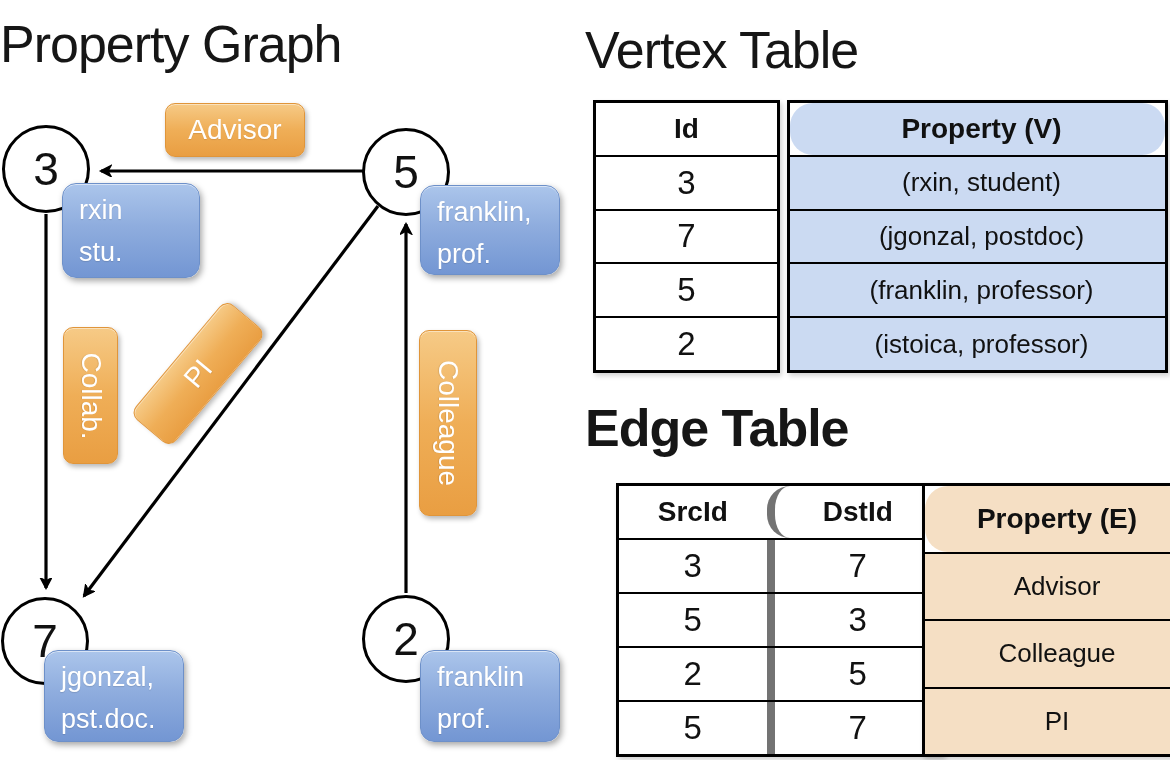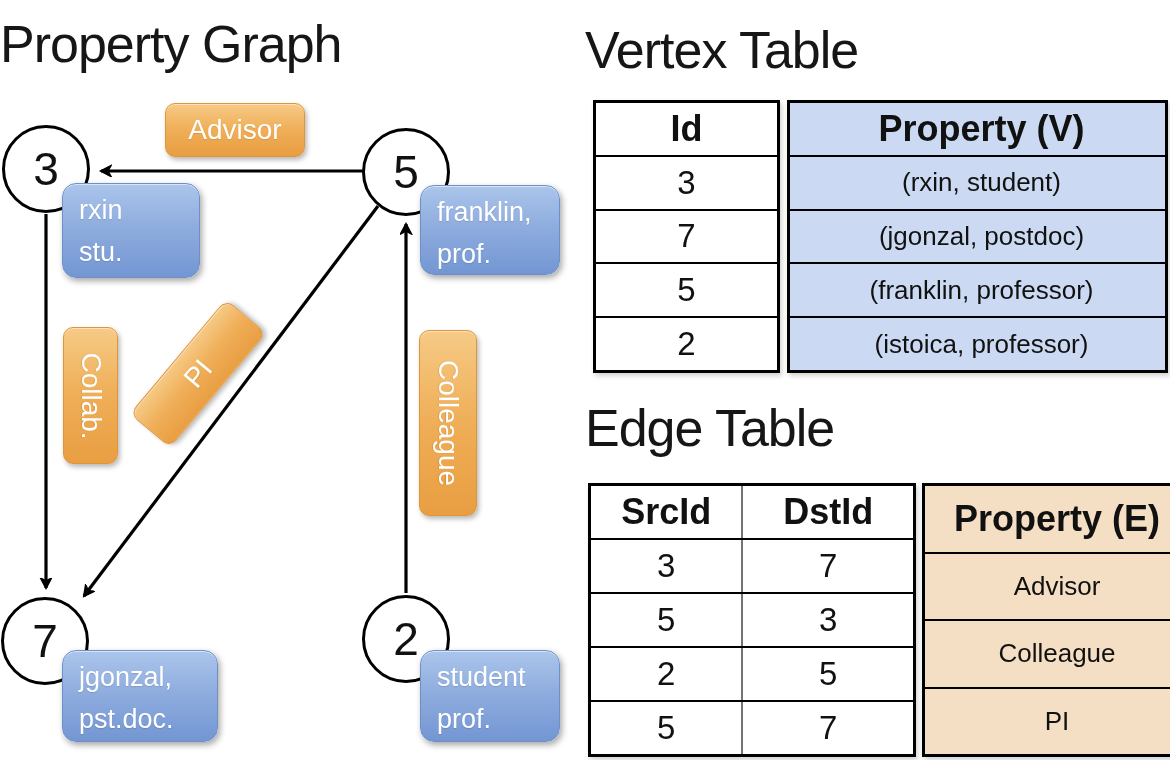--- a/index.html
+++ b/index.html
@@ -42,26 +42,26 @@
     position:absolute; box-sizing:border-box; border:3px solid #000;
     background:#fff; display:flex; flex-direction:column;
     box-shadow:2px 3px 5px rgba(0,0,0,0.18);
   }
   .trow { flex:1; display:flex; align-items:stretch; border-top:2px solid #000; }
   .trow:first-child { border-top:none; }
   .tcell {
     display:flex; align-items:center; justify-content:center;
     font-size:33px; color:#111; font-weight:300; white-space:nowrap;
   }
-  .tcell.head { font-size:36px; font-weight:700; }
+  .tcell.head { font-size:28px; font-weight:700;border-radius:23px; }
   .tcell.prop { font-size:26px; }
   .blue-fill  { background:#cbdaf2;padding-left:8px; }
   .tan-fill   { background:#f5dfc4; }
   .c-src { width:47%; }
-  .c-dst { width:53%; border-left:2px solid #737373; }
+  .c-dst { width:53%; border-left:8px solid #737373; }
   .full { width:100%; }
 </style>
 </head>
 <body>
 
 <div id="canvas">
 
   <div class="title" style="left:0; top:14px; width:585px;">Property Graph</div>
 
   <svg id="edge-svg" width="585" height="760" viewBox="0 0 585 760">
@@ -90,26 +90,26 @@
   </div>
 
   <div class="vbox" style="left:62px; top:183px; width:138px; height:95px;">
     <div>rxin</div>
     <div>stu.</div>
   </div>
   <div class="vbox" style="left:420px; top:185px; width:140px; height:90px;">
     <div>franklin,</div>
     <div>prof.</div>
   </div>
-  <div class="vbox" style="left:62px; top:650px; width:156px; height:92px;">
+  <div class="vbox" style="left:44px; top:650px; width:140px; height:92px;">
     <div>jgonzal,</div>
     <div>pst.doc.</div>
   </div>
   <div class="vbox" style="left:420px; top:650px; width:140px; height:92px;">
-    <div>student</div>
+    <div>franklin</div>
     <div>prof.</div>
   </div>
 
   <div class="ebox" style="left:165px; top:103px; width:140px; height:54px;">
     <span>Advisor</span>
   </div>
   <div class="ebox" style="left:63px; top:327px; width:55px; height:137px;">
     <span class="vert">Collab.</span>
   </div>
   <div class="ebox tilted" style="left:123px; top:347px; width:150px; height:53px;">
@@ -150,23 +150,23 @@
       <div class="tcell prop full blue-fill">(jgonzal, postdoc)</div>
     </div>
     <div class="trow">
       <div class="tcell prop full blue-fill">(franklin, professor)</div>
     </div>
     <div class="trow">
       <div class="tcell prop full blue-fill">(istoica, professor)</div>
     </div>
   </div>
 
-  <div class="title" style="left:585px; top:398px; width:585px;">Edge Table</div>
-
-  <div class="subtable" style="left:588px; top:483px; width:328px; height:274px;">
+  <div class="title" style="left:585px; top:398px; width:585px;font-weight:bold;">Edge Table</div>
+
+  <div class="subtable" style="left:616px; top:483px; width:328px; height:274px;">
     <div class="trow">
       <div class="tcell head c-src">SrcId</div>
       <div class="tcell head c-dst">DstId</div>
     </div>
     <div class="trow">
       <div class="tcell c-src">3</div>
       <div class="tcell c-dst">7</div>
     </div>
     <div class="trow">
       <div class="tcell c-src">5</div>

